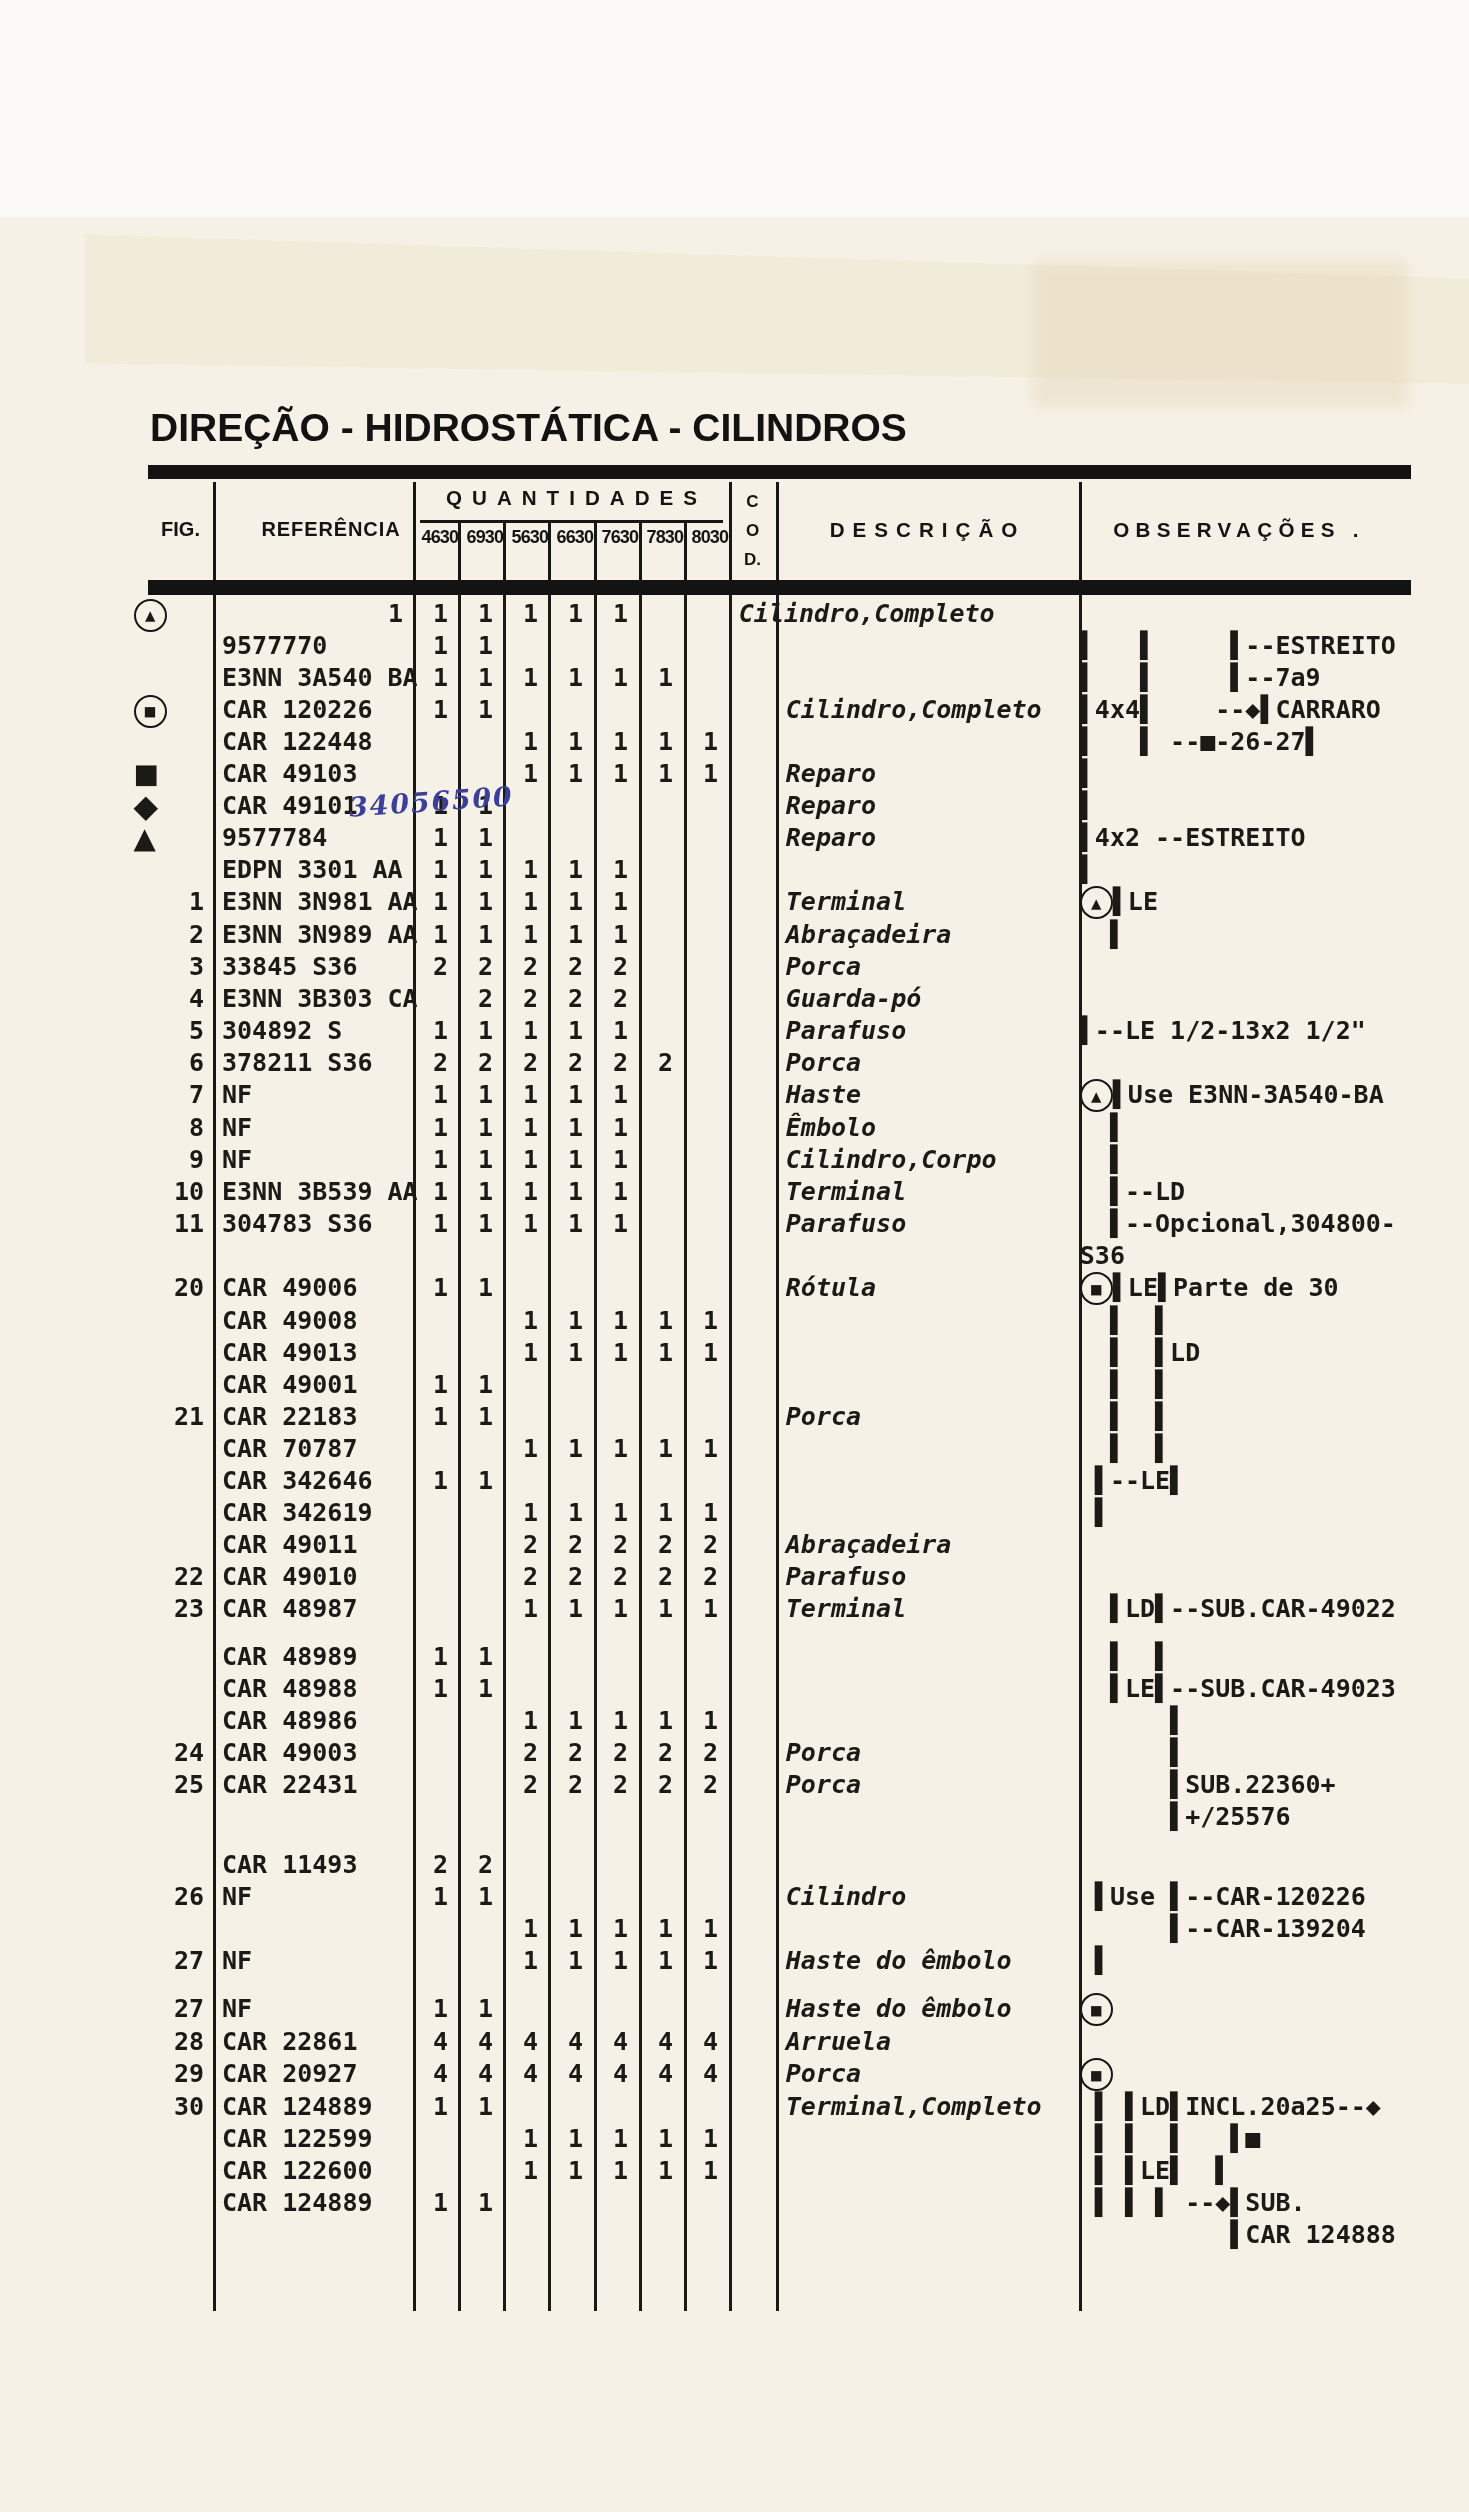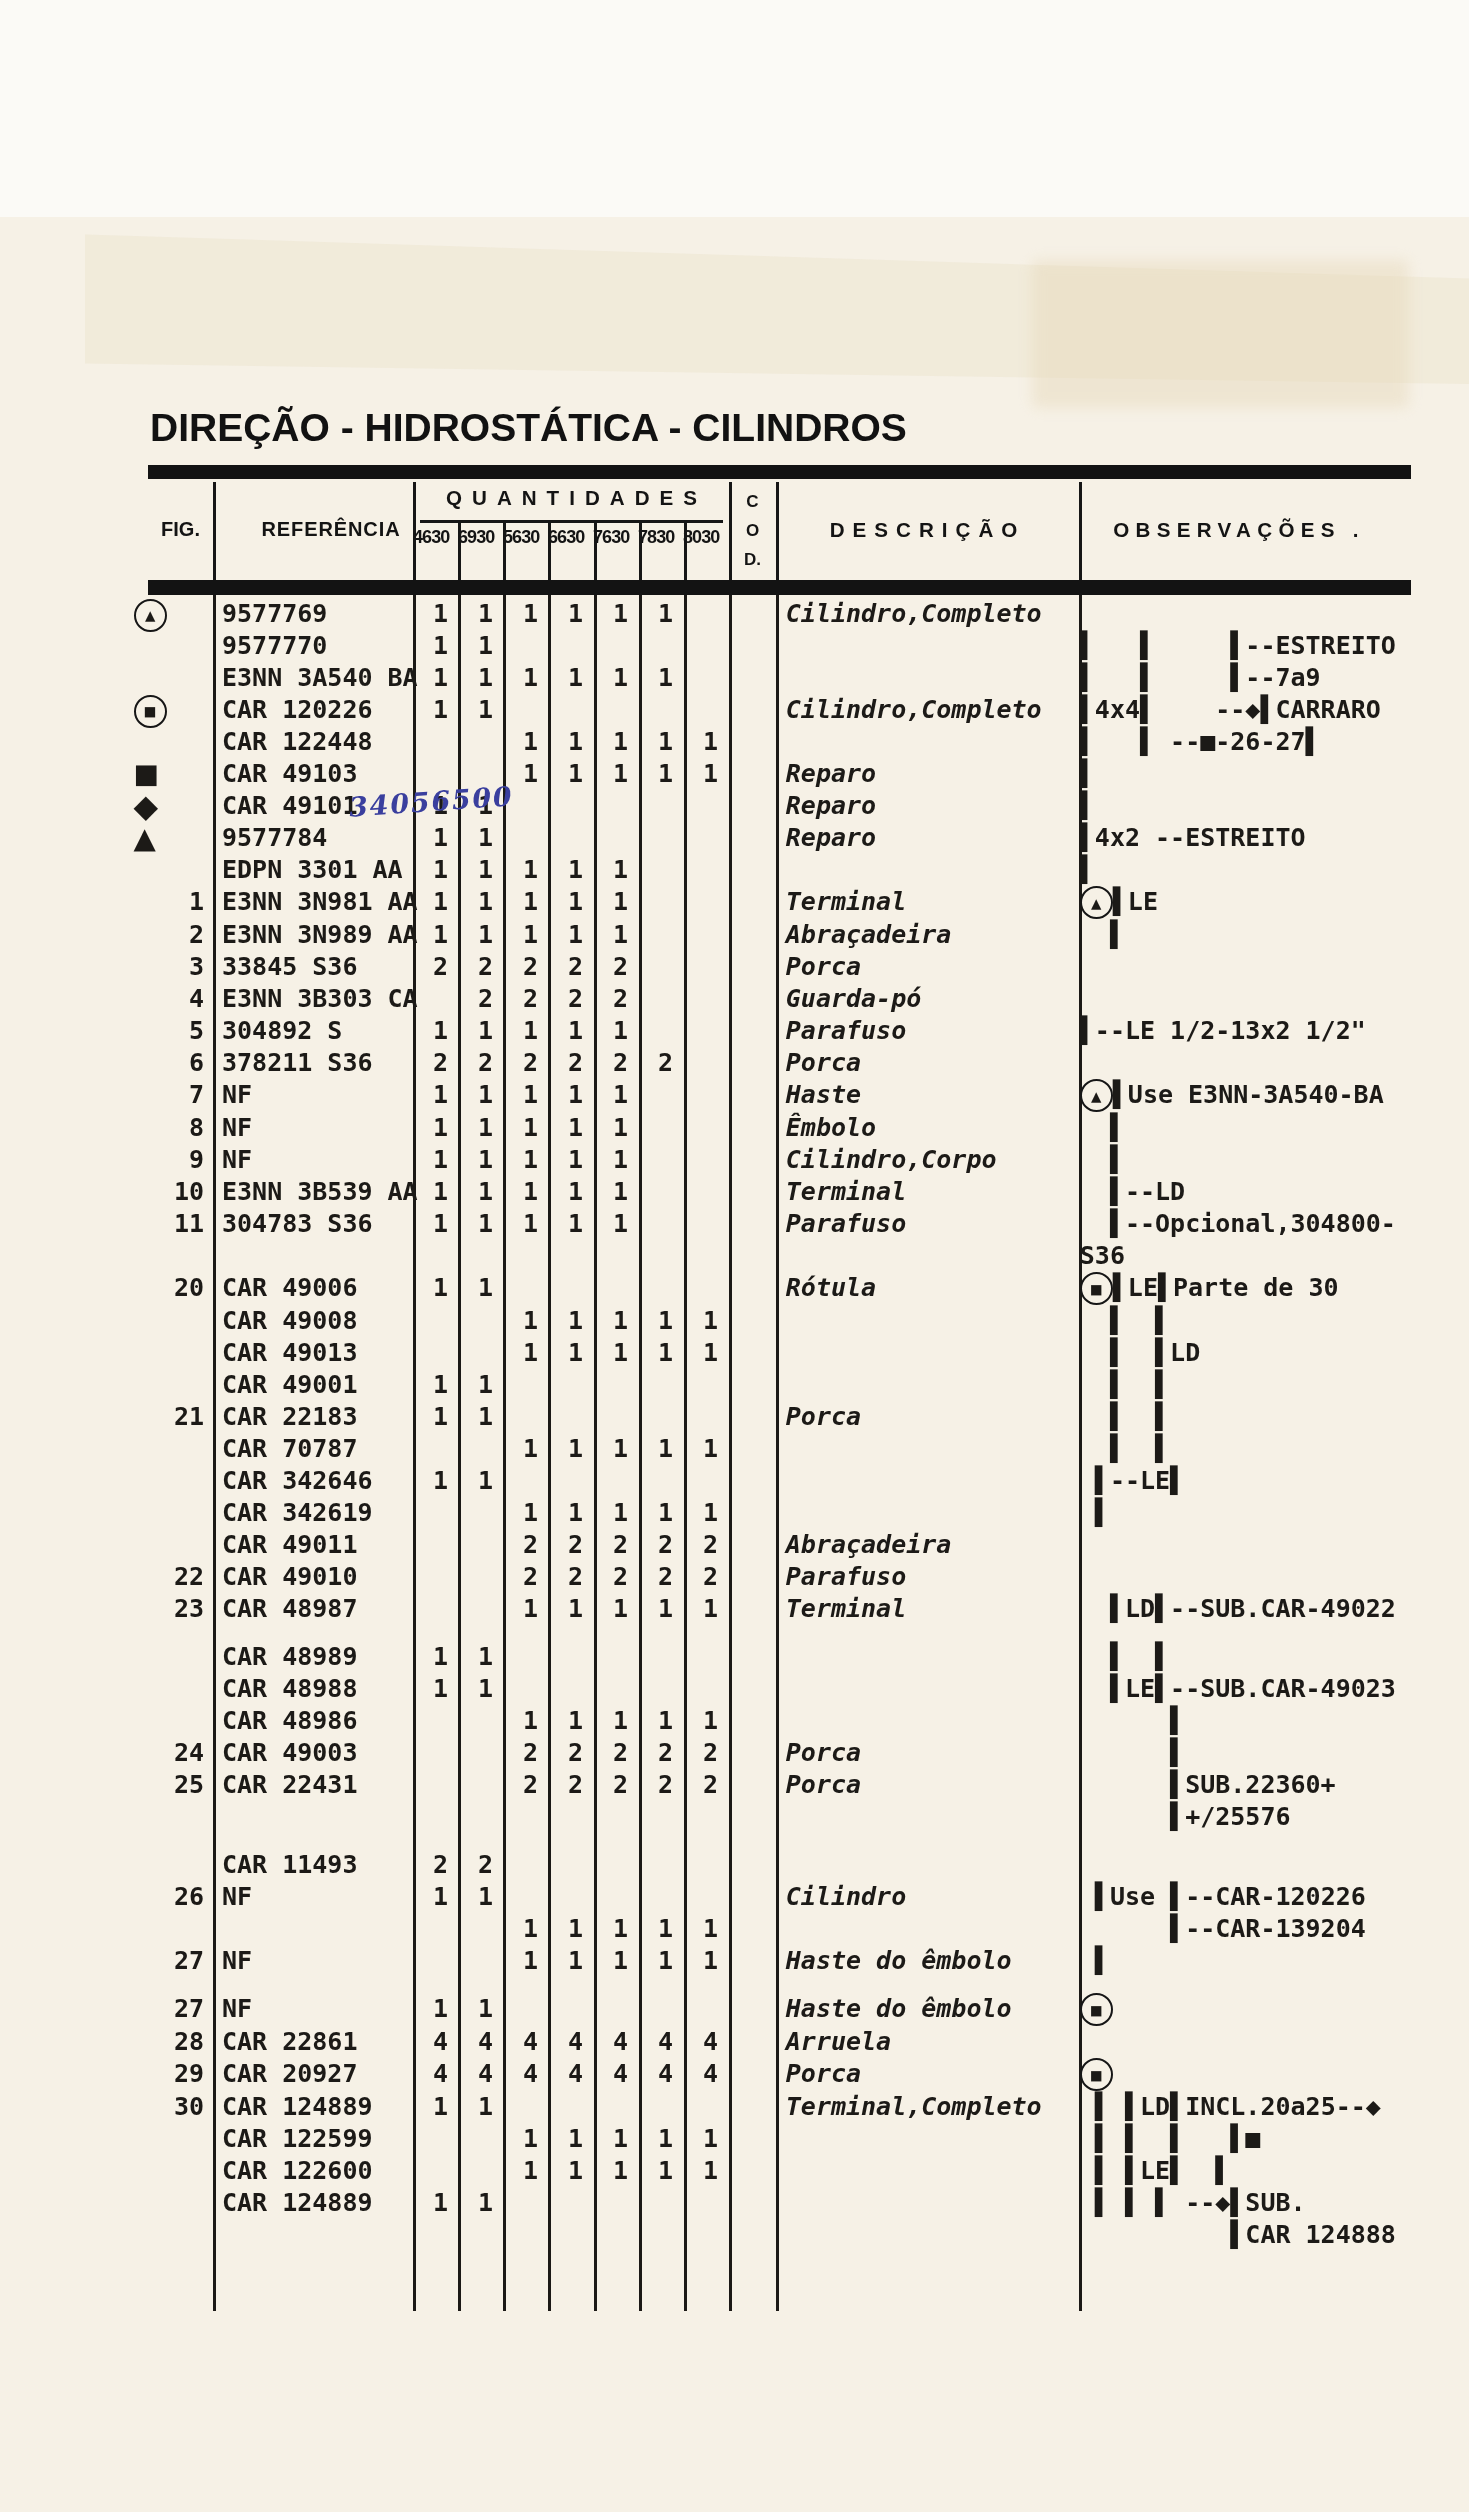--- a/index.html
+++ b/index.html
@@ -21,21 +21,21 @@
   .header{position:absolute;left:148px;top:482px;width:1252px;height:98px;
     font-family:"Liberation Sans",sans-serif;font-weight:bold;color:#141414;}
   .header .vline{position:absolute;width:2.7px;top:0;bottom:0;background:#161616;}
   .header .vline.sub{top:39px;}
   .hl{position:absolute;white-space:nowrap;}
   .fig-h{left:0;top:36px;width:65px;text-align:center;font-size:20px;}
   .ref-h{left:65px;top:36px;width:236px;text-align:center;font-size:20px;letter-spacing:0.9px;}
   .qty-h{left:265px;top:3.6px;width:317px;text-align:center;font-size:20.6px;letter-spacing:10px;text-indent:10px;}
   .qty-underline{position:absolute;left:272px;top:38px;width:303px;height:2.7px;background:#161616;}
   .subcols{position:absolute;left:265px;top:45px;width:317px;display:grid;grid-template-columns:repeat(7,45px);}
-  .subcols span{text-align:left;font-size:18px;letter-spacing:-0.9px;}
+  .subcols span{text-align:right;font-size:18px;letter-spacing:-0.9px;}
   .cod-h{left:581px;top:5.4px;width:47px;text-align:center;font-size:17px;line-height:29px;}
   .desc-h{left:628px;top:36px;width:303px;text-align:center;font-size:20.6px;letter-spacing:8px;}
   .obs-h{left:931px;top:36px;width:320px;text-align:center;font-size:20.6px;letter-spacing:6.3px;}
   .vlines{position:absolute;left:148px;top:595px;width:1252px;height:1716px;pointer-events:none;}
   .vlines div{position:absolute;top:0;bottom:0;width:2.7px;background:#1b1916;}
   .tbody{position:absolute;left:148px;top:598px;width:1290px;color:#1c1a17;}
   .row{display:grid;grid-template-columns:65px 200px repeat(7,45px) 47px 303px 320px;
     min-height:32px;line-height:32px;font-size:25px;font-weight:bold;}
   .row.sp{margin-top:16px;}
   .fig-cell{position:relative;text-align:right;padding-right:9px;}
@@ -111,21 +111,20 @@
     <div style="left: 536px;"></div>
     <div style="left: 581px;"></div>
     <div style="left: 628px;"></div>
     <div style="left: 931px;"></div>
   </div>
 <div class="tbody">
     <div class="row">
       <div class="fig-cell">
         <span class="circ fig-icon">▲</span>
       </div>
-      <div class="ref-cell">9577769</div>
       <div class="qty-cell">1</div>
       <div class="qty-cell">1</div>
       <div class="qty-cell">1</div>
       <div class="qty-cell">1</div>
       <div class="qty-cell">1</div>
       <div class="qty-cell">1</div>
       <div class="qty-cell"></div>
       <div class="cod-cell"></div>
       <div class="desc-cell">Cilindro,Completo</div>
     </div>

